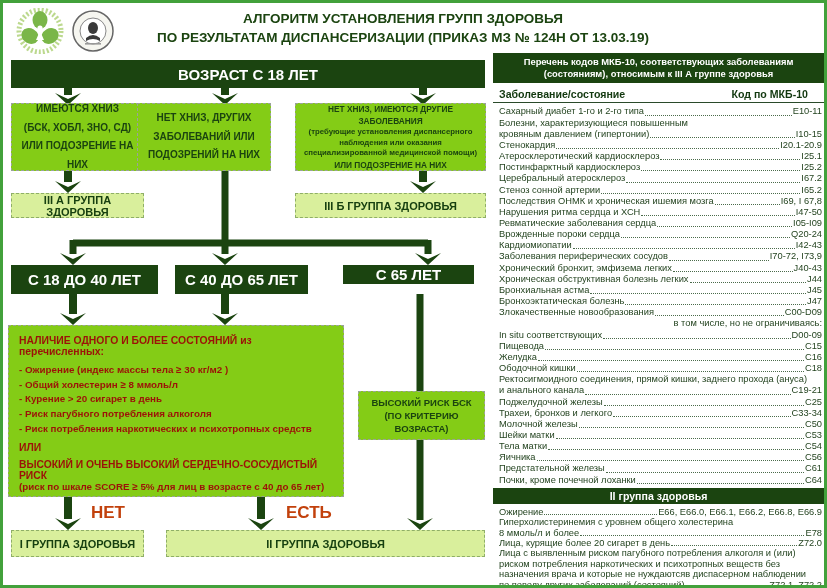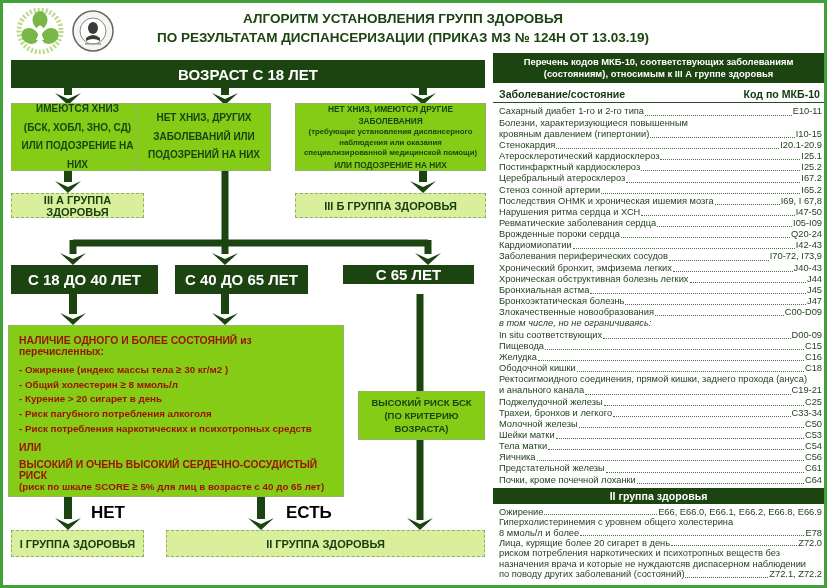--- a/index.html
+++ b/index.html
@@ -51,45 +51,45 @@
   }
   .cond-head{font-size:10.4px; margin-bottom:6px;}
   .cond-bullets div{font-size:9.8px; line-height:1.5;}
   .cond-or{font-size:10.4px; margin:6px 0;}
   .cond-risk1{font-size:10.3px;}
   .cond-risk2{font-size:9.8px;}
   .highrisk{
     left:355px; top:388px; width:127px; height:49px;
     font-size:9.5px; line-height:1.4; white-space:pre-line; color:#1b4410;
   }
-  .lbl{position:absolute; font-weight:bold; font-size:17px; color:#000000;}
+  .lbl{position:absolute; font-weight:bold; font-size:17px; color:#c2410c;}
   .lbl-no{left:88px; top:500px;}
   .lbl-yes{left:283px; top:500px;}
   .res1{left:8px;  top:527px; width:133px; height:27px;}
   .res2{left:163px; top:527px; width:319px; height:27px;}
   .flow-svg{position:absolute; left:0; top:50px; pointer-events:none;}
   
   .panel{position:absolute; left:490px; top:50px; width:331px;}
   .panel-banner{
     background:#1b4410; color:#ffffff; font-weight:bold; font-size:9.4px;
     line-height:1.3; text-align:center; padding:3px 2px; white-space:pre-line;
   }
   .thead{
     display:flex; justify-content:space-between; font-weight:bold;
-    font-size:10.6px; color:#12380f; padding:5px 4px 2px 6px;
+    font-size:10.6px; color:#12380f; padding:5px 16px 2px 6px;
     border-bottom:1.3px solid #2a4a2a; margin-bottom:3px;
   }
   .tbl{padding:0 2px 0 6px; color:#23431f; font-size:9.3px; line-height:11.15px;}
   .tbl2{line-height:10.4px; font-size:9.3px;}
   .tline{display:flex; align-items:flex-end;}
   .tname{white-space:nowrap;}
   .tpre{white-space:normal;}
   .leader{flex:1 1 6px; min-width:6px; border-bottom:1.4px dotted #4a6a4a; margin:0 1px 2px 1px;}
   .tcode{white-space:nowrap;}
-  .tcenter{text-align:left; font-style:italic;}
+  .tcenter{text-align:right; }
   .banner2{
     background:#1b4410; color:#ffffff; font-weight:bold; font-size:10.6px;
     text-align:center; padding:2px 0; margin:2px 0 3px 0;
   }
 </style>
 </head>
 <body>
 
 <div class="poster">
 
@@ -438,20 +438,21 @@
           </div>
         </div>
         <div class="trow">
           <div class="tline">
             <span class="tname">Лица, курящие более 20 сигарет в день</span>
             <span class="leader"></span>
             <span class="tcode">Z72.0</span>
           </div>
         </div>
         <div class="trow">
+          <div class="tpre">Лица с выявленным риском пагубного потребления алкоголя и (или)</div>
           <div class="tpre">риском потребления наркотических и психотропных веществ без</div>
           <div class="tpre">назначения врача и которые не нуждаютсяв диспасерном наблюдении</div>
           <div class="tline">
             <span class="tname">по поводу других заболеваний (состояний)</span>
             <span class="leader"></span>
             <span class="tcode">Z72.1, Z72.2</span>
           </div>
         </div>
       </div>
   </div>

